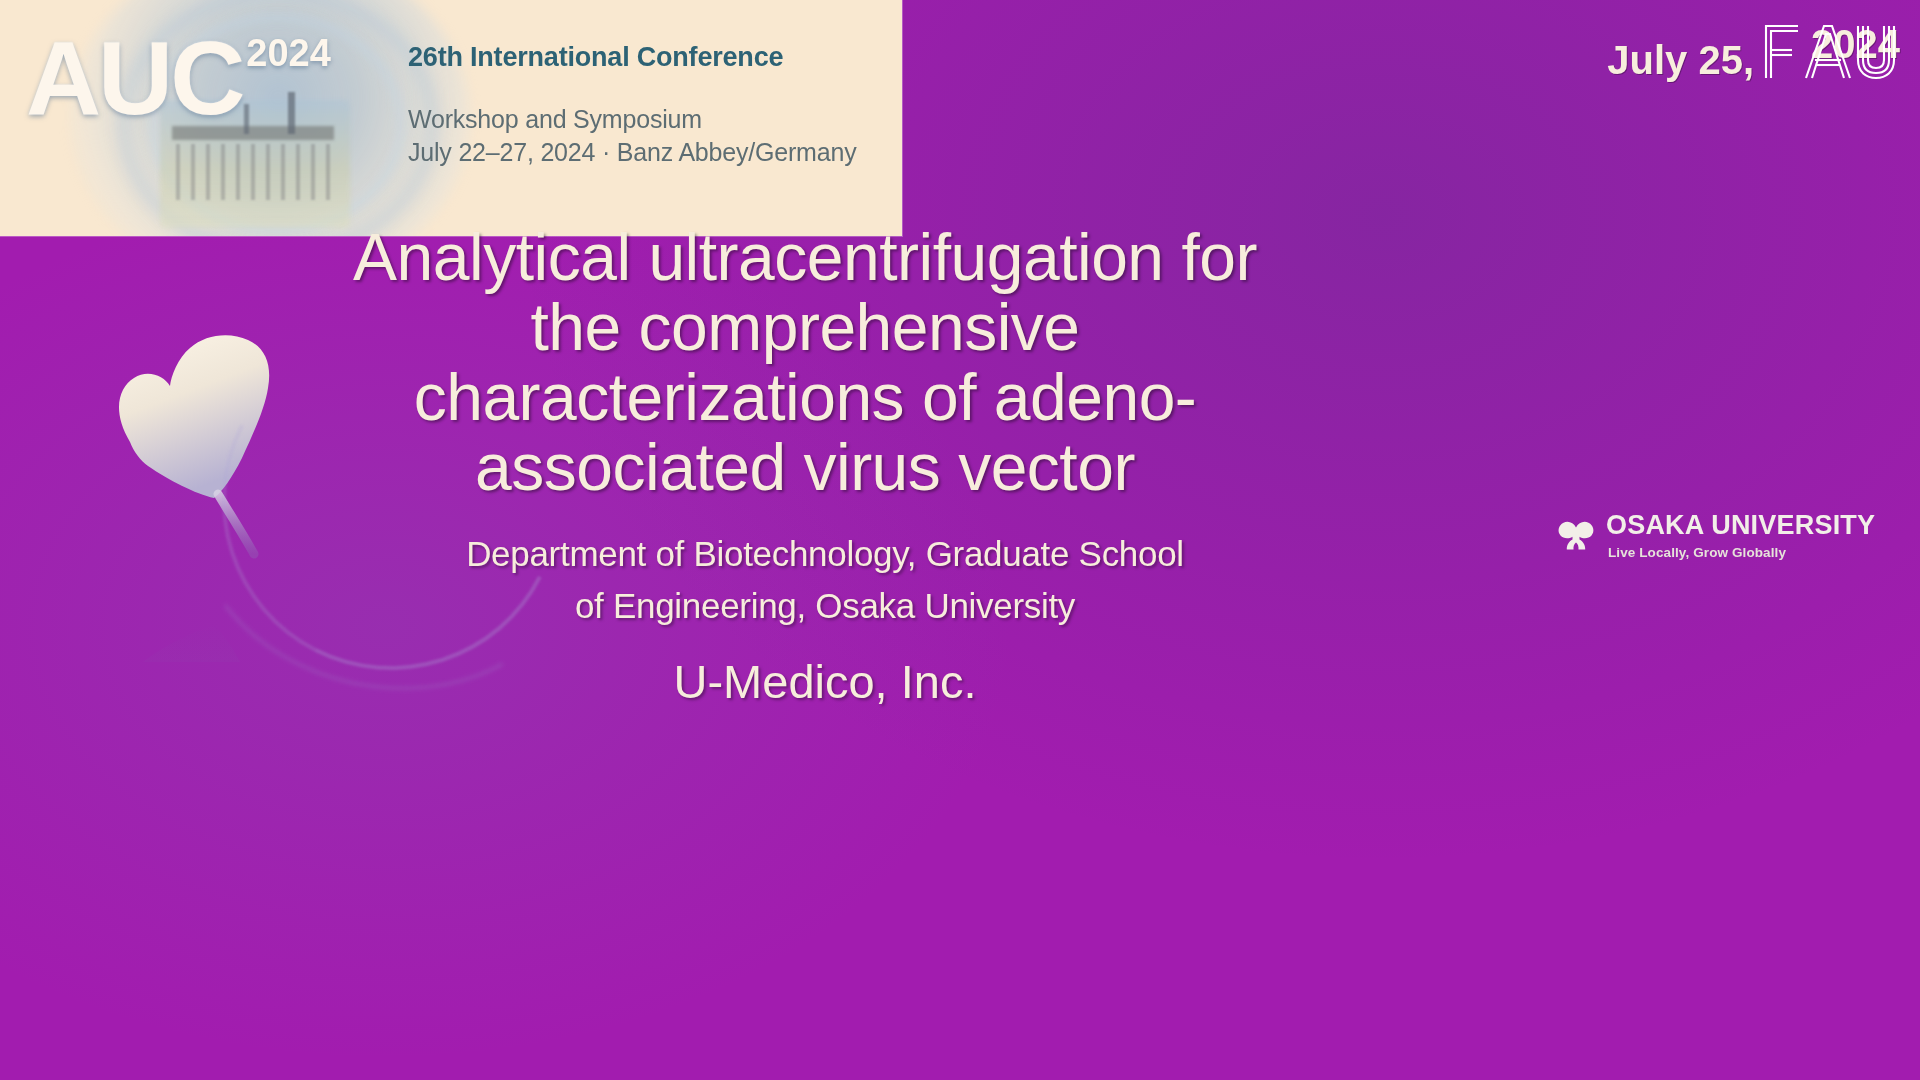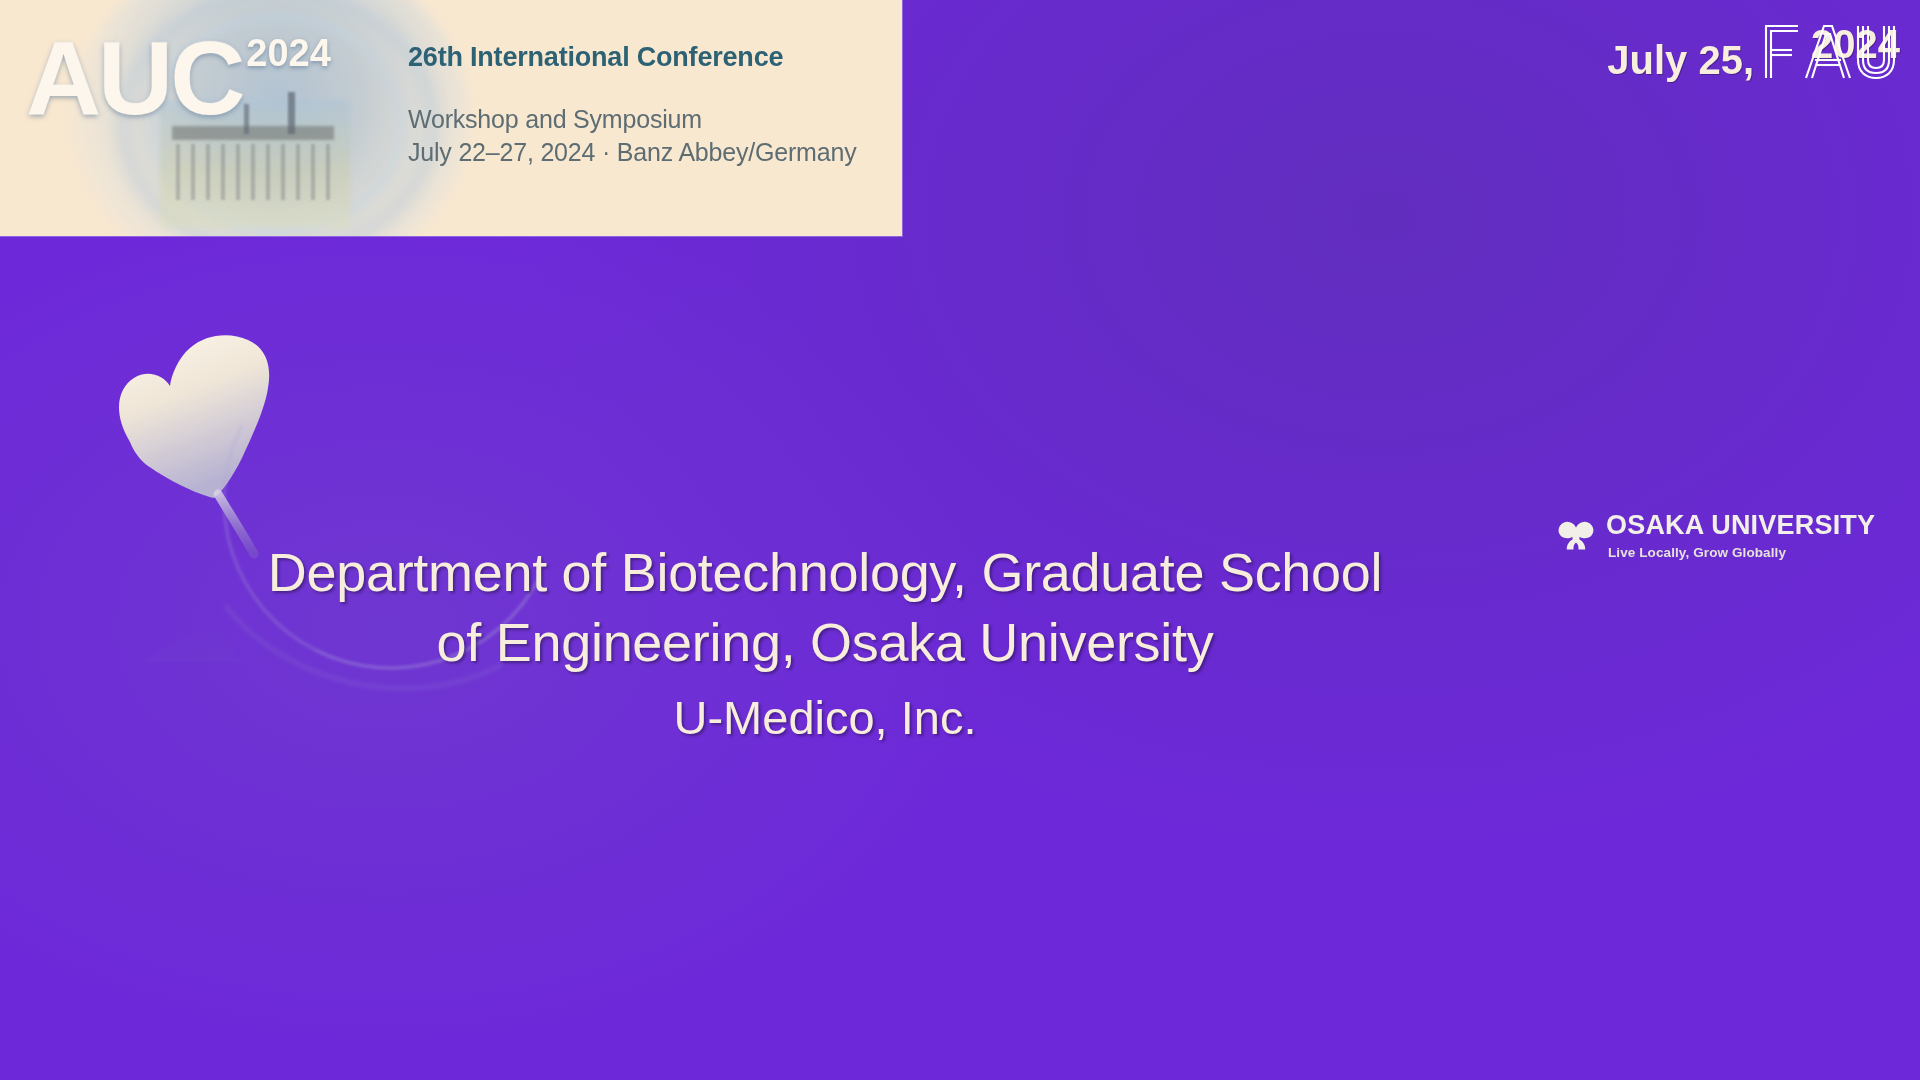--- a/index.html
+++ b/index.html
@@ -11,21 +11,21 @@
     width: 1920px;
     height: 1080px;
     overflow: hidden;
     font-family: "Liberation Sans", sans-serif;
   }
 
   #slide {
     position: relative;
     width: 1920px;
     height: 1080px;
-    background: #6d28d9;
+    background: #a21caf;
     overflow: hidden;
   }
 
   
   .bg-wash {
     position: absolute;
     inset: 0;
     background:
       radial-gradient(ellipse 900px 620px at 20% 58%, rgba(118,108,178,0.22) 0%, rgba(118,108,178,0.0) 70%),
       radial-gradient(ellipse 1200px 900px at 72% 20%, rgba(70,58,130,0.30) 0%, rgba(70,58,130,0) 72%);
@@ -257,27 +257,26 @@
   #affil-block {
     position: absolute;
     left: 200px;
     top: 528px;
     width: 1250px;
     text-align: center;
   }
   .affil-line {
     font-family: "Liberation Sans", sans-serif;
     font-weight: normal;
-    font-size: 54px;
+    font-size: 35px;
     line-height: 52px;
     color: #f7eddc;
     letter-spacing: -0.3px;
     text-shadow: 2px 2px 3px rgba(0,0,0,0.35);
     white-space: nowrap;
-    margin-top: 18px;
   }
   .affil-gap { height: 24px; }
   .company-line {
     font-family: "Liberation Sans", sans-serif;
     font-weight: normal;
     font-size: 47px;
     line-height: 52px;
     color: #f7eddc;
     text-shadow: 2px 2px 3px rgba(0,0,0,0.35);
   }
@@ -415,20 +414,26 @@
       <path d="M58 64 L72 20 L76 20 L90 64"></path>
       <path d="M61 46 L87 46"></path>
       <path d="M63 51 L85 51"></path>
 
       <path d="M104 12 L104 46 C104 58 112 64 122 64 C132 64 140 58 140 46 L140 12"></path>
       <path d="M109 12 L109 46 C109 55 114 59 122 59 C130 59 135 55 135 46 L135 12"></path>
       <path d="M114 12 L114 46 C114 52 117 54 122 54 C127 54 130 52 130 46 L130 12"></path>
     </g>
   </svg>
 
+  <div id="title-block">
+    <div class="title-line">Analytical ultracentrifugation for</div>
+    <div class="title-line">the comprehensive</div>
+    <div class="title-line">characterizations of adeno-</div>
+    <div class="title-line">associated virus vector</div>
+  </div>
 
   <div id="osaka-logo">
     <svg id="osaka-mark" width="40" height="34" viewBox="0 0 40 34">
       <path d="M20 7.5
                C 17.5 2.5, 12 0.5, 7.5 2.8
                C 2.5 5.3, 1 11.5, 4.5 15.5
                C 7.3 18.7, 12.5 19.2, 16.5 16.8
                L 16.5 19.5
                C 12.8 21.5, 10.5 25.2, 10.8 29.5
                L 17.5 29.5

